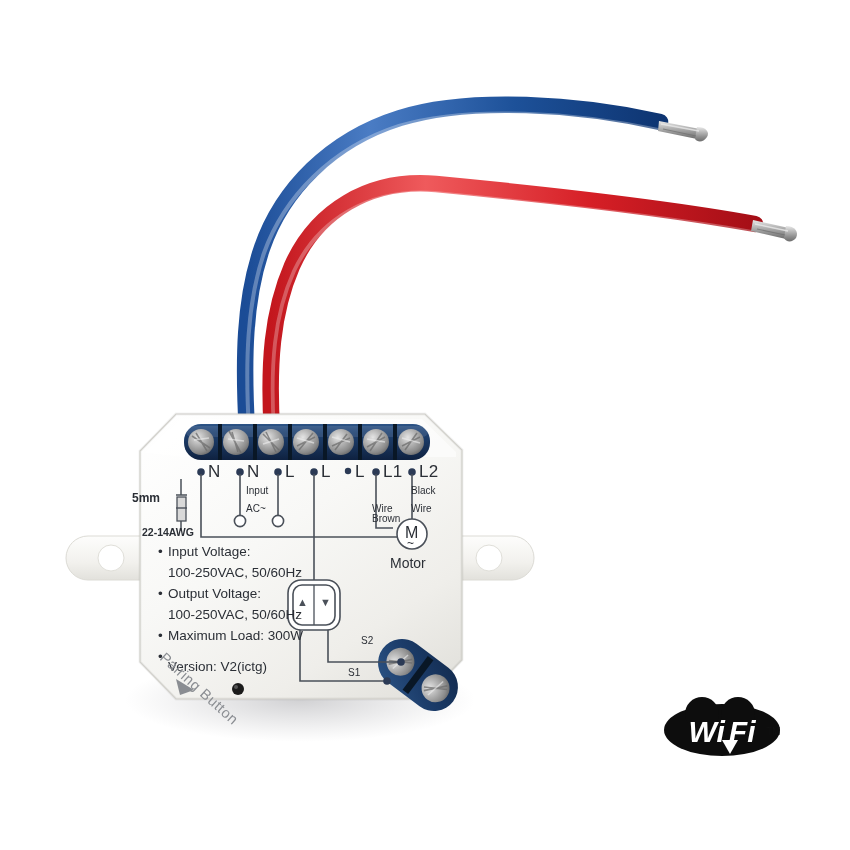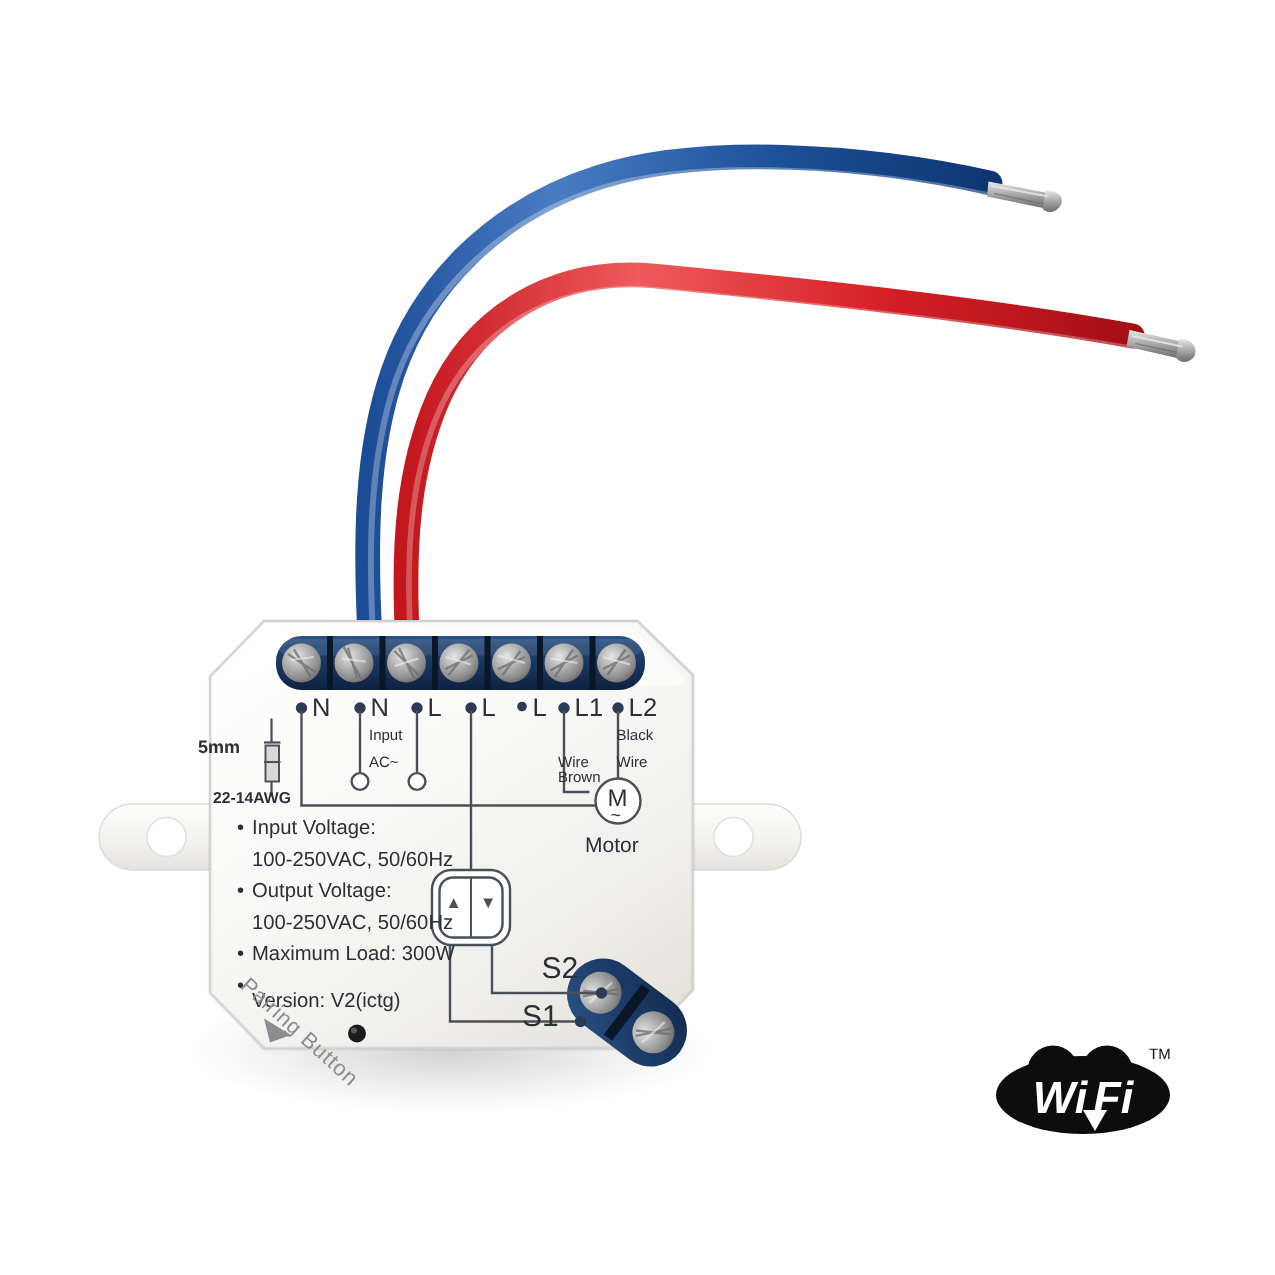--- a/index.html
+++ b/index.html
@@ -31,34 +31,35 @@
   .lbl {
     position: absolute;
     color: #2b2f36;
     font-family: "Liberation Sans", sans-serif;
     white-space: nowrap;
     line-height: 1;
   }
   .term-lbl { font-size: 17px; letter-spacing: .2px; }
   .sub-lbl  { font-size: 10px; }
   .spec-lbl { font-size: 13.5px; }
-  .sig-lbl  { font-size: 20px; }
+  .sig-lbl  { font-size: 10px; }
   .tiny-lbl { font-size: 10.5px; font-weight: bold; }
   .motor-lbl{ font-size: 14px; }
   .pairing-lbl {
     font-size: 14.5px;
     transform: rotate(42deg);
     transform-origin: left top;
     letter-spacing: .6px;
   }
   .wifi-tm {
     position: absolute;
     font-size: 10px;
     color: #111;
     font-family: "Liberation Sans", sans-serif;
+    margin-top: 28px;
   }
 </style>
 </head>
 <body>
 
 <div id="stage">
 
   <svg class="svg-layer" viewBox="0 0 850 850">
     <defs>
 

